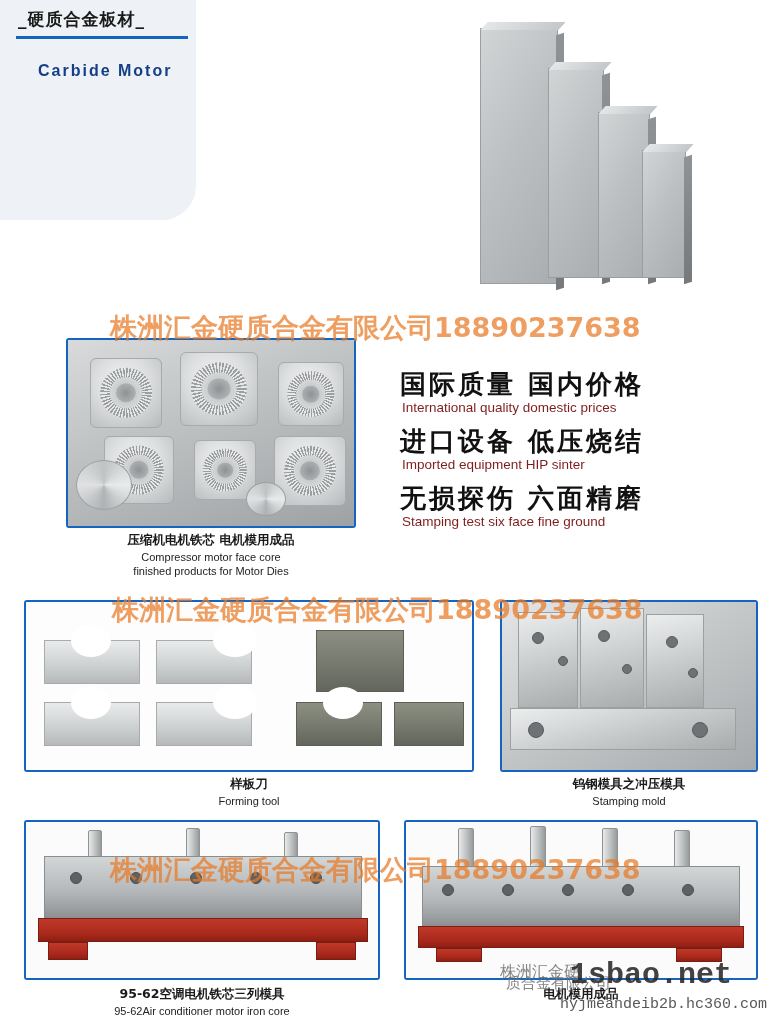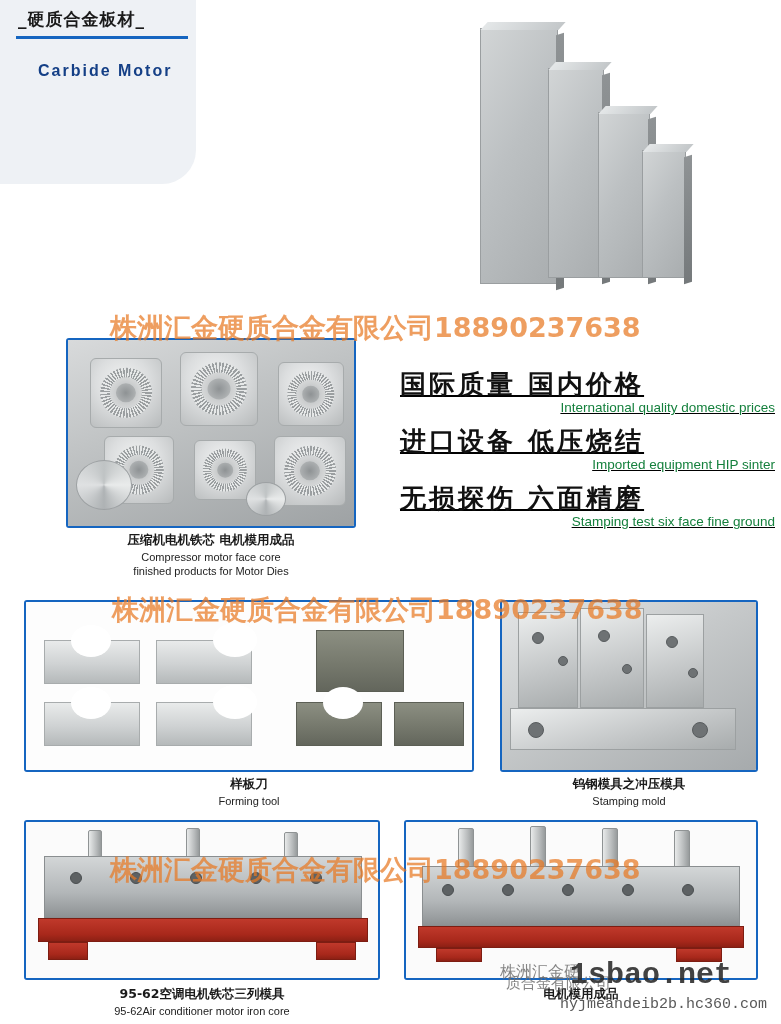--- a/index.html
+++ b/index.html
@@ -7,21 +7,21 @@
     width: 781px; height: 1024px;
     background: #ffffff;
     font-family: "Liberation Sans", sans-serif;
     overflow: hidden;
   }
   .page { position: relative; width: 781px; height: 1024px; background: #fff; }
 
   
   .header-card {
     position: absolute; left: 0; top: 0;
-    width: 196px; height: 184px;
+    width: 196px; height: 220px;
     background: #eef1f5;
     border-bottom-right-radius: 34px;
   }
   .header-cn {
     position: absolute; left: 18px; top: 8px;
     font-size: 17px; font-weight: bold; color: #1a1a1a;
     letter-spacing: 1px;
     font-family: "DejaVu Sans", sans-serif;
   }
   .header-rule {
@@ -110,28 +110,28 @@
     text-align: center;
     width: 100%;
     color: #1a1a1a;
   }
   .cap-cn { font-size: 12.5px; font-weight: bold; font-family: "DejaVu Sans", sans-serif; }
   .cap-en { font-size: 11px; color: #222; margin-top: 2px; }
 
   .caption-mc { left: 56px; top: 532px; width: 310px; }
 
   
-  .slogans { position: absolute; left: 400px; top: 370px; width: 375px; text-decoration: underline; }
+  .slogans { position: absolute; left: 400px; top: 370px; width: 375px; }
   .slogan-cn {
     font-size: 26px; font-weight: bold; color: #111;
     font-family: "DejaVu Sans", sans-serif;
     letter-spacing: 3px; line-height: 1.12;
   }
   .slogan-en {
-    font-size: 13.5px; color: #15803d; margin: 1px 0 12px 2px; text-align: right;
+    font-size: 13.5px; color: #7f1d1d; margin: 1px 0 12px 2px;
   }
 
   
   .forming-photo { left: 24px; top: 600px; width: 450px; height: 172px; }
   .fp-bg { position: absolute; inset: 0; background: #fdfdfd; }
   .blade {
     position: absolute;
     background: linear-gradient(180deg,#e9ebeb 0%,#cfd2d3 55%,#b5b9ba 100%);
     border: 1px solid #a8acad;
   }

